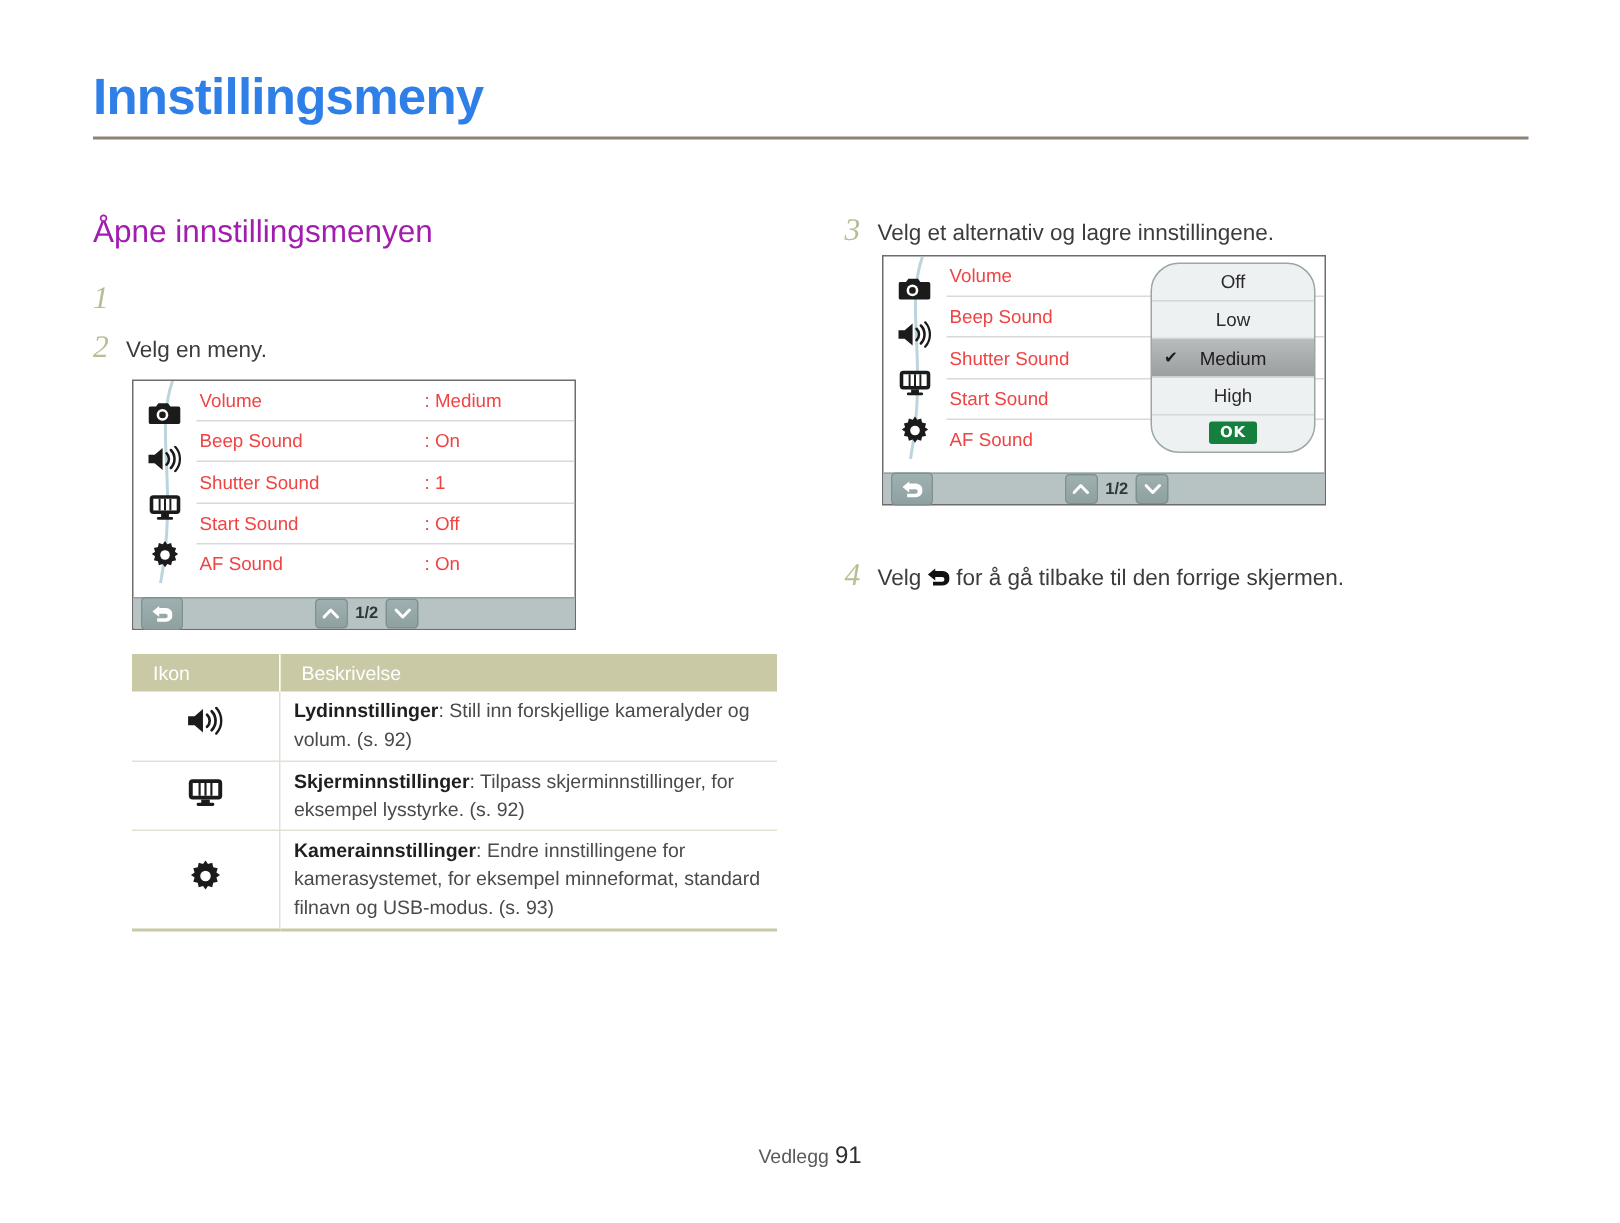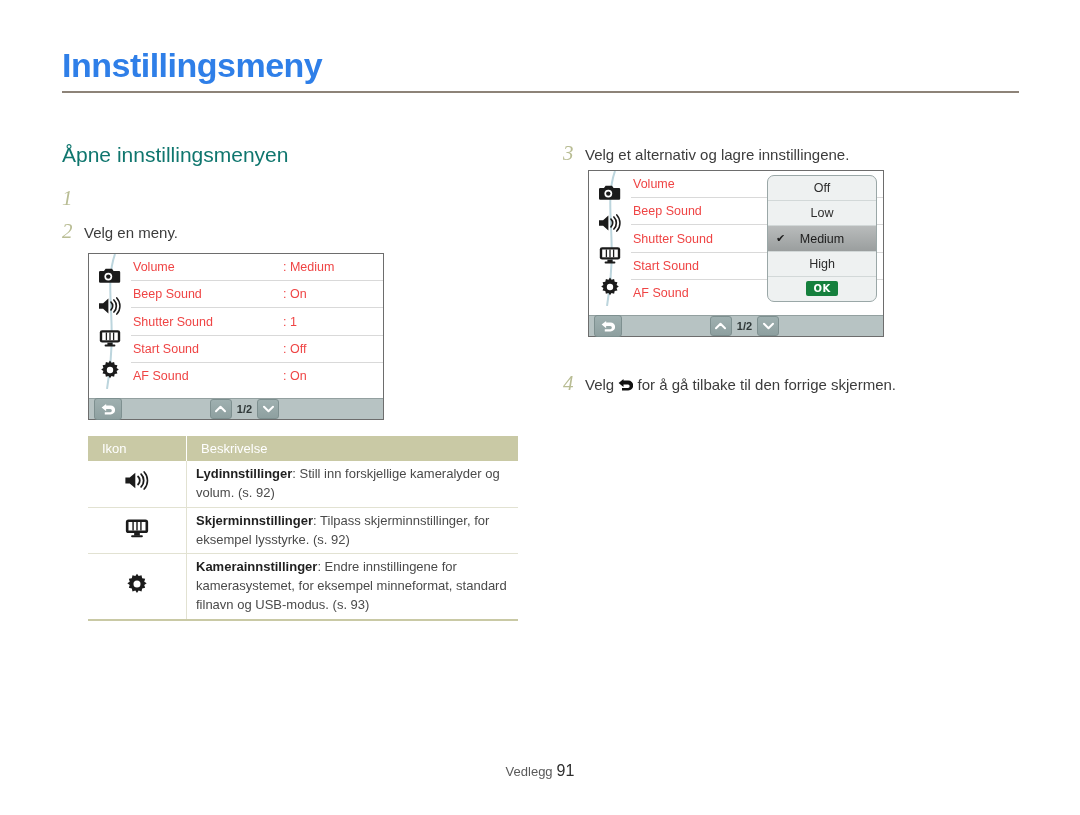--- a/index.html
+++ b/index.html
@@ -47,21 +47,21 @@
     font-size: 14.5px;
     color: #4a4a4a;
   }
 
   
   .section-heading {
     position: absolute;
     left: 62px;
     top: 143px;
     font-size: 21px;
-    color: #0f766e;
+    color: #a21caf;
     font-weight: normal;
   }
 
   
   .step {
     position: absolute;
     display: flex;
     align-items: baseline;
     font-size: 15px;
     color: #3c3c3c;
@@ -206,21 +206,21 @@
 
   
   .dropdown {
     position: absolute;
     right: 6px;
     top: 4px;
     width: 110px;
     bottom: 4px;
     background: #eef1f1;
     border: 1px solid #9aa7a7;
-    border-radius: 7px;
+    border-radius: 19px;
     box-sizing: border-box;
     display: flex;
     flex-direction: column;
     overflow: hidden;
   }
   .dd-opt {
     flex: 1;
     display: flex;
     align-items: center;
     justify-content: center;

